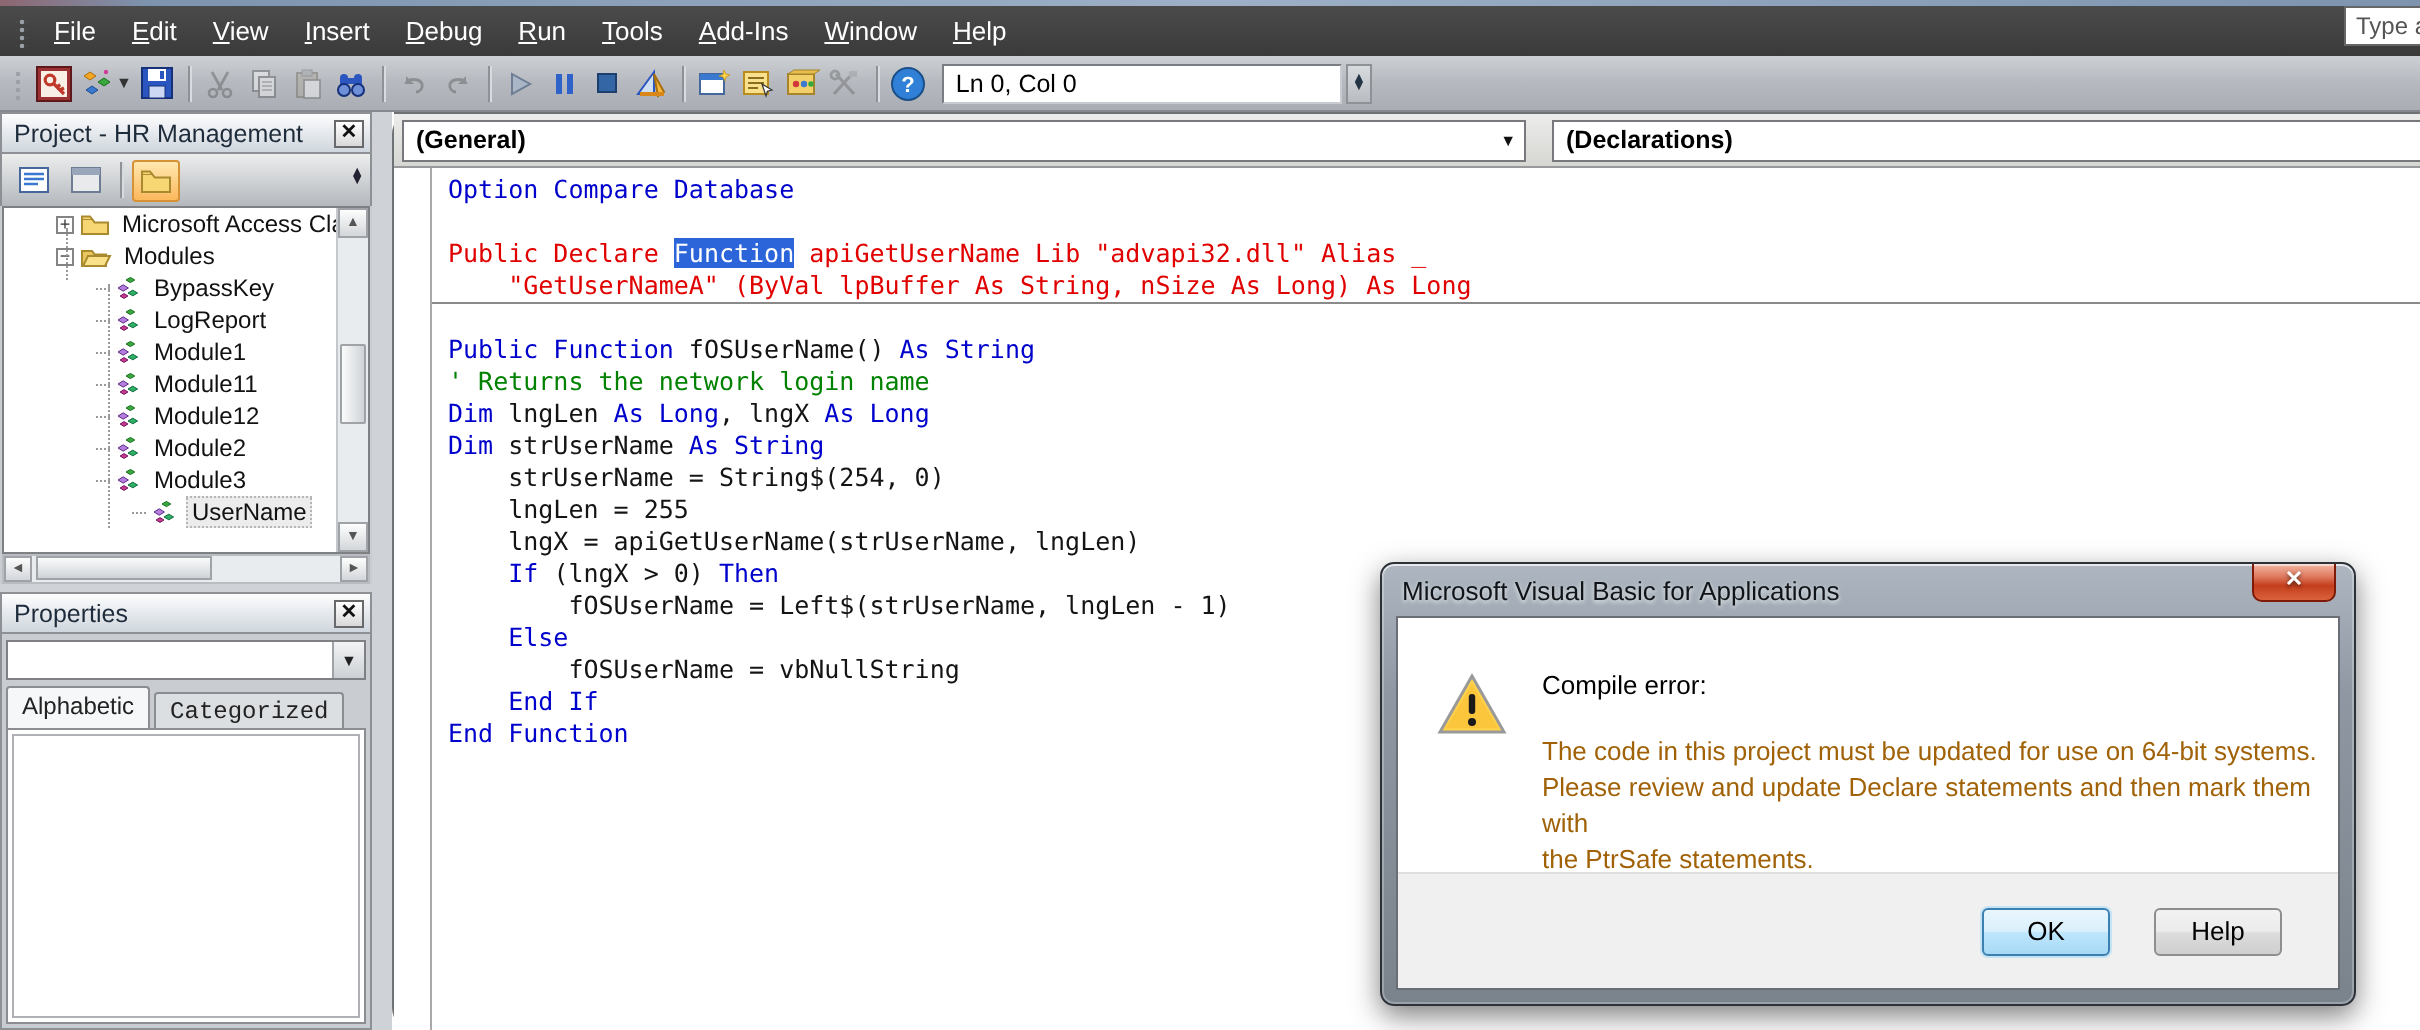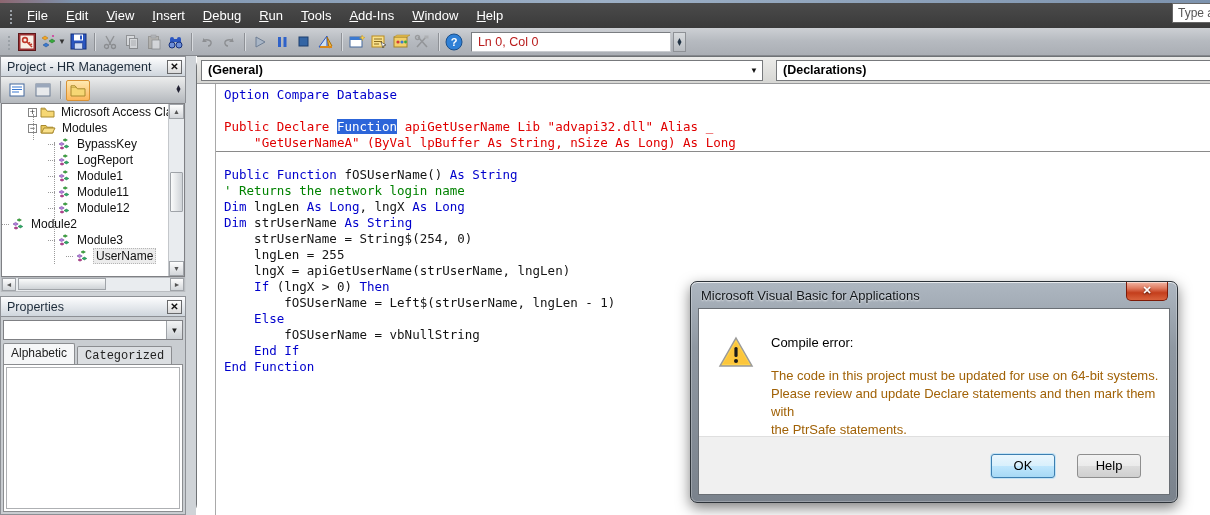--- a/index.html
+++ b/index.html
@@ -26,21 +26,21 @@
   .toolbar { position:absolute; left:0; top:28px; width:100%; height:28px;
     background:linear-gradient(#cdd0d4,#b6bac0 48%,#aaaeb4);
     border-bottom:1px solid #85888d; display:flex; align-items:center; padding-left:2px; }
   .tbtn { width:22px; height:22px; display:flex; align-items:center; justify-content:center; }
   .tbtn.disabled { opacity:.42; filter:grayscale(80%); }
   .tsep { width:1px; height:18px; background:#8e9196; margin:0 4px;
     box-shadow:1px 0 0 #d8dbdf; }
   .caret { font-size:8px; color:#333; margin:0 2px 0 -2px; }
   .lncol { width:200px; height:20px; margin-left:6px; background:#fff;
     border:1px solid #7a7d81; border-right-color:#c8cbcf; border-bottom-color:#c8cbcf;
-    font-size:12.5px; color:#b91c1c; padding:2px 6px; white-space:nowrap; }
+    font-size:12.5px; color:#000000; padding:2px 6px; white-space:nowrap; }
   .lncol-arrow { width:13px; height:20px; margin-left:2px; font-size:7px; color:#234;
     background:linear-gradient(#d8dbde,#b8bcc1); border:1px solid #8e9196;
     display:flex; flex-direction:column; align-items:center; justify-content:center; line-height:4px;}
 
   
   .dock { position:absolute; left:0; top:56px; width:196px; height:459px; background:#cfd3d7; }
   .panel { position:absolute; left:0; width:186px; background:#c9cdd1; }
   .panel-title { height:21px; background:linear-gradient(#fdfdfe,#cfd6dd);
     border:1px solid #8d9095; display:flex; align-items:center; justify-content:space-between;
     padding:0 3px 0 6px; font-size:12.5px; color:#1d2b3a; }
@@ -423,21 +423,21 @@
           <span class="ticon">
             <svg width="14" height="13">
               <path d="M2 6l2.6-1.6L7.2 6 4.6 7.6z" fill="#b57edc" stroke="#5b2d8e" stroke-width=".5"></path>
               <path d="M6 2l2.2-1.3L10.4 2 8.2 3.3z" fill="#37a93c" stroke="#1c6e20" stroke-width=".5"></path>
               <path d="M7 8.5l2.4-1.4L11.8 8.5 9.4 9.9z" fill="#2fae68" stroke="#0f6b3a" stroke-width=".5"></path>
               <path d="M3 10l2-1.2L7 10l-2 1.2z" fill="#c03a94" stroke="#7a1d5e" stroke-width=".5"></path>
             </svg>
           </span>
           <span class="tlabel">Module12</span>
         </div>
-        <div class="trow" style="">
+        <div class="trow" style="padding-left: 46px;">
           <span class="stub"></span>
           <span class="ticon">
             <svg width="14" height="13">
               <path d="M2 6l2.6-1.6L7.2 6 4.6 7.6z" fill="#b57edc" stroke="#5b2d8e" stroke-width=".5"></path>
               <path d="M6 2l2.2-1.3L10.4 2 8.2 3.3z" fill="#37a93c" stroke="#1c6e20" stroke-width=".5"></path>
               <path d="M7 8.5l2.4-1.4L11.8 8.5 9.4 9.9z" fill="#2fae68" stroke="#0f6b3a" stroke-width=".5"></path>
               <path d="M3 10l2-1.2L7 10l-2 1.2z" fill="#c03a94" stroke="#7a1d5e" stroke-width=".5"></path>
             </svg>
           </span>
           <span class="tlabel">Module2</span>

